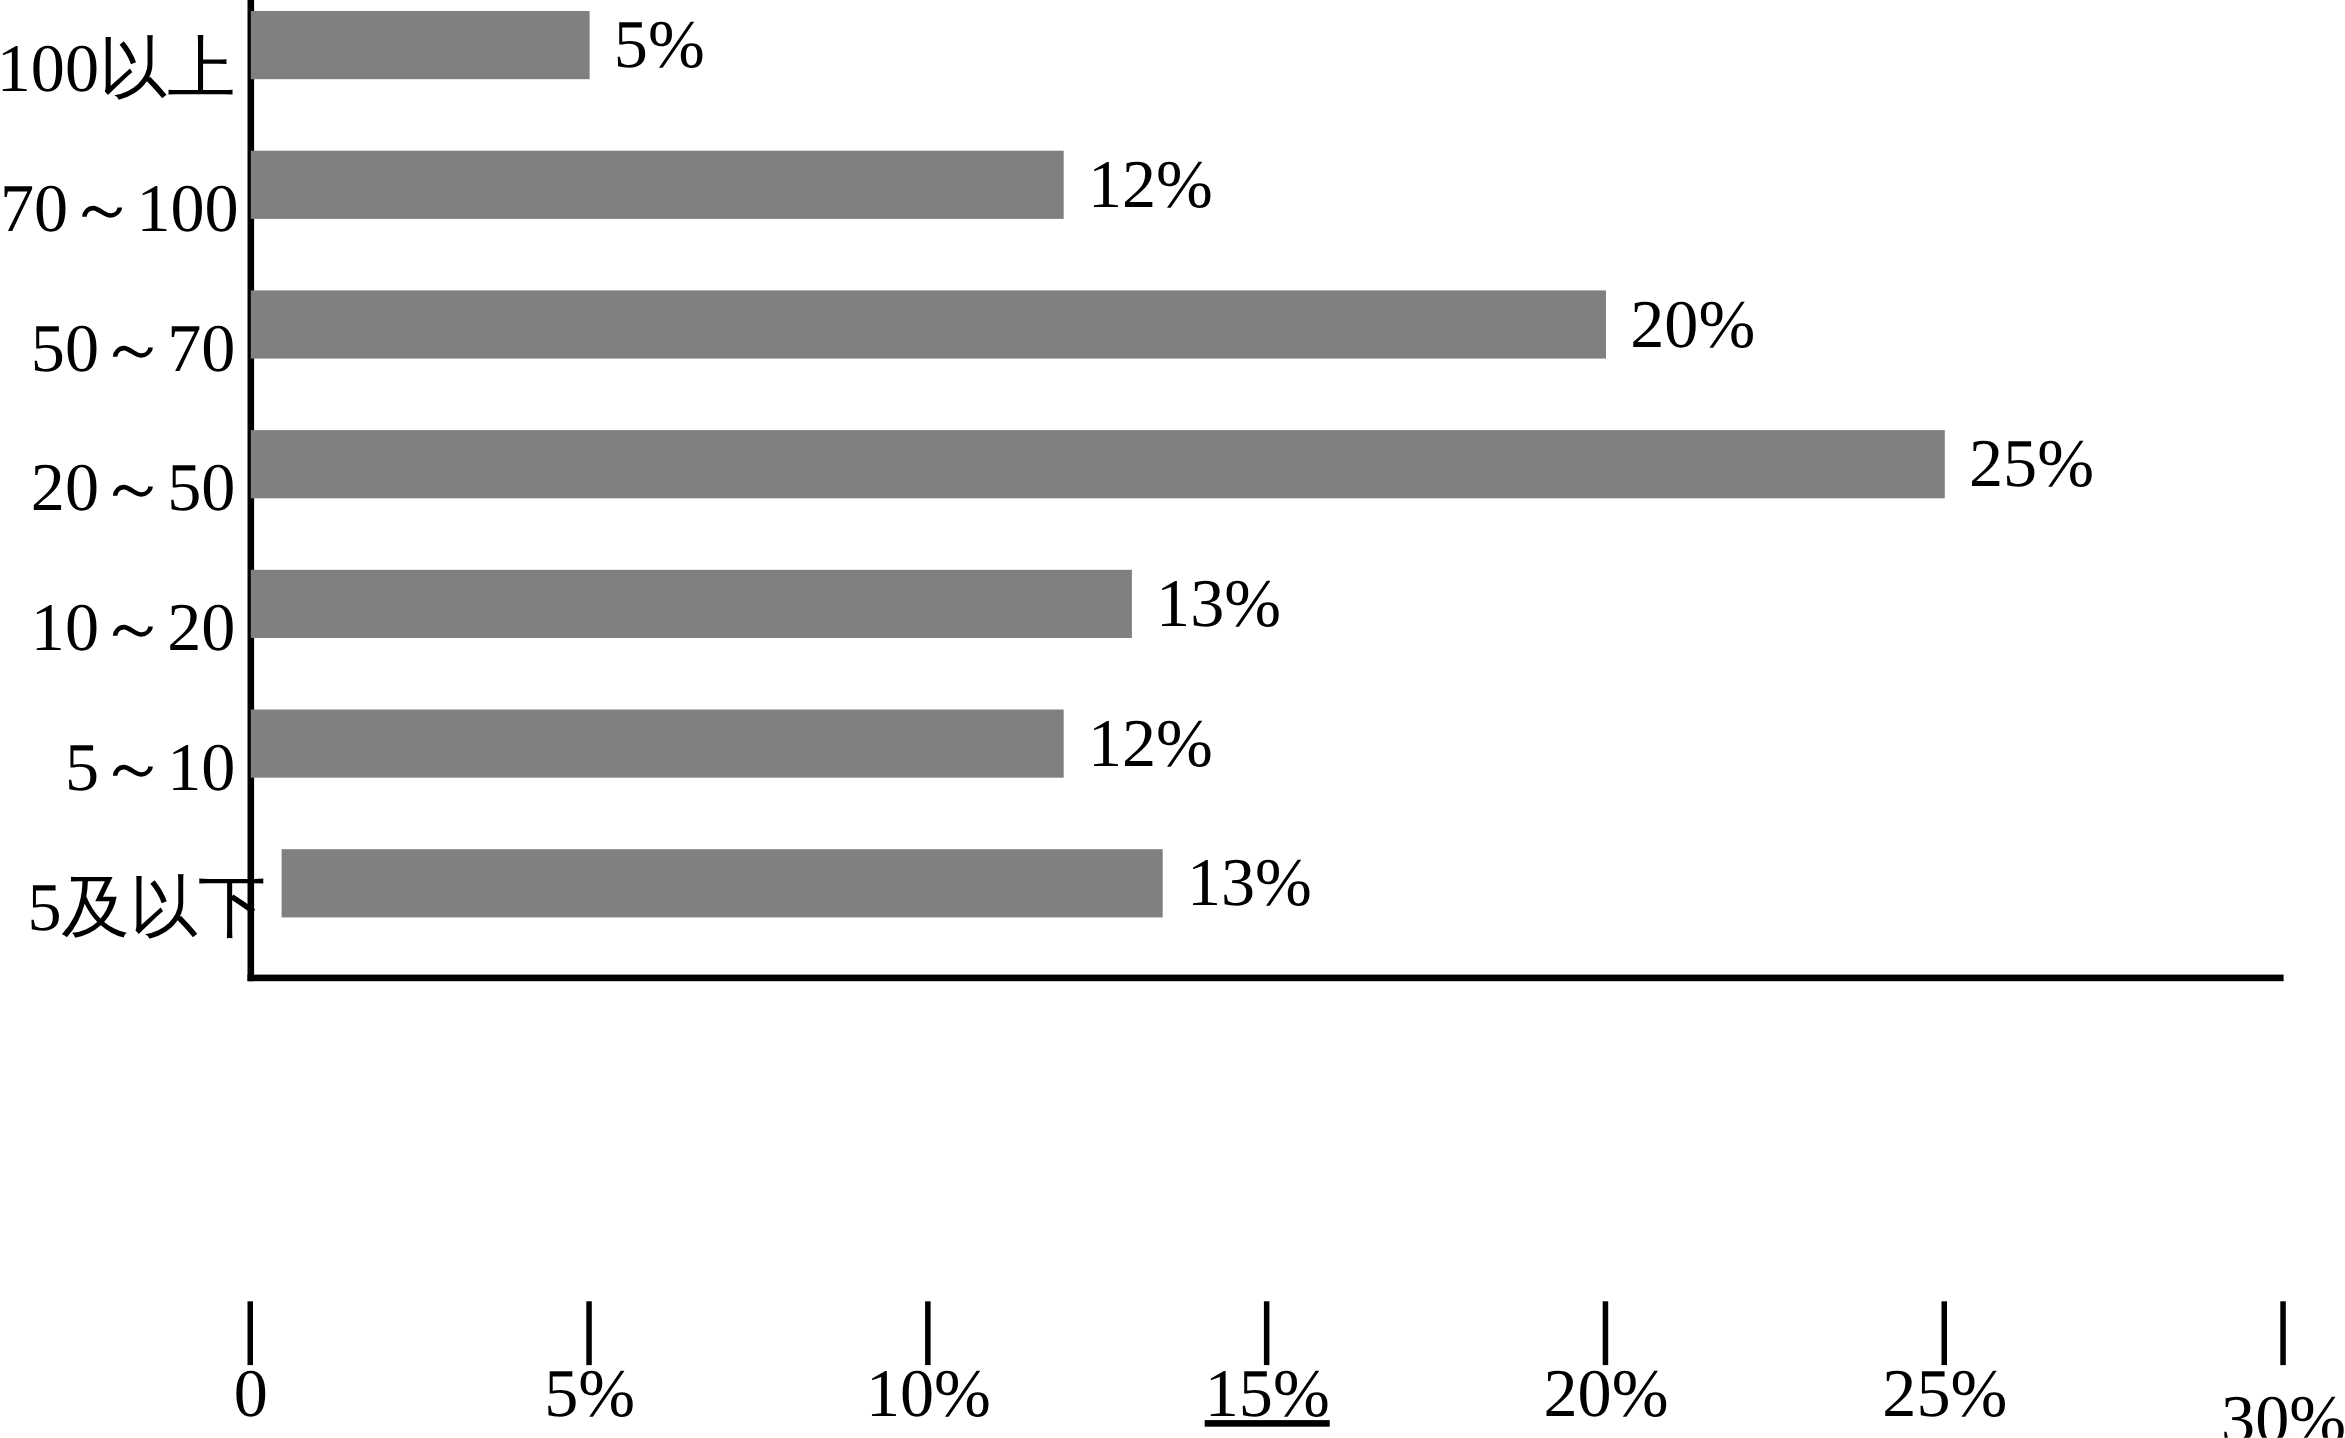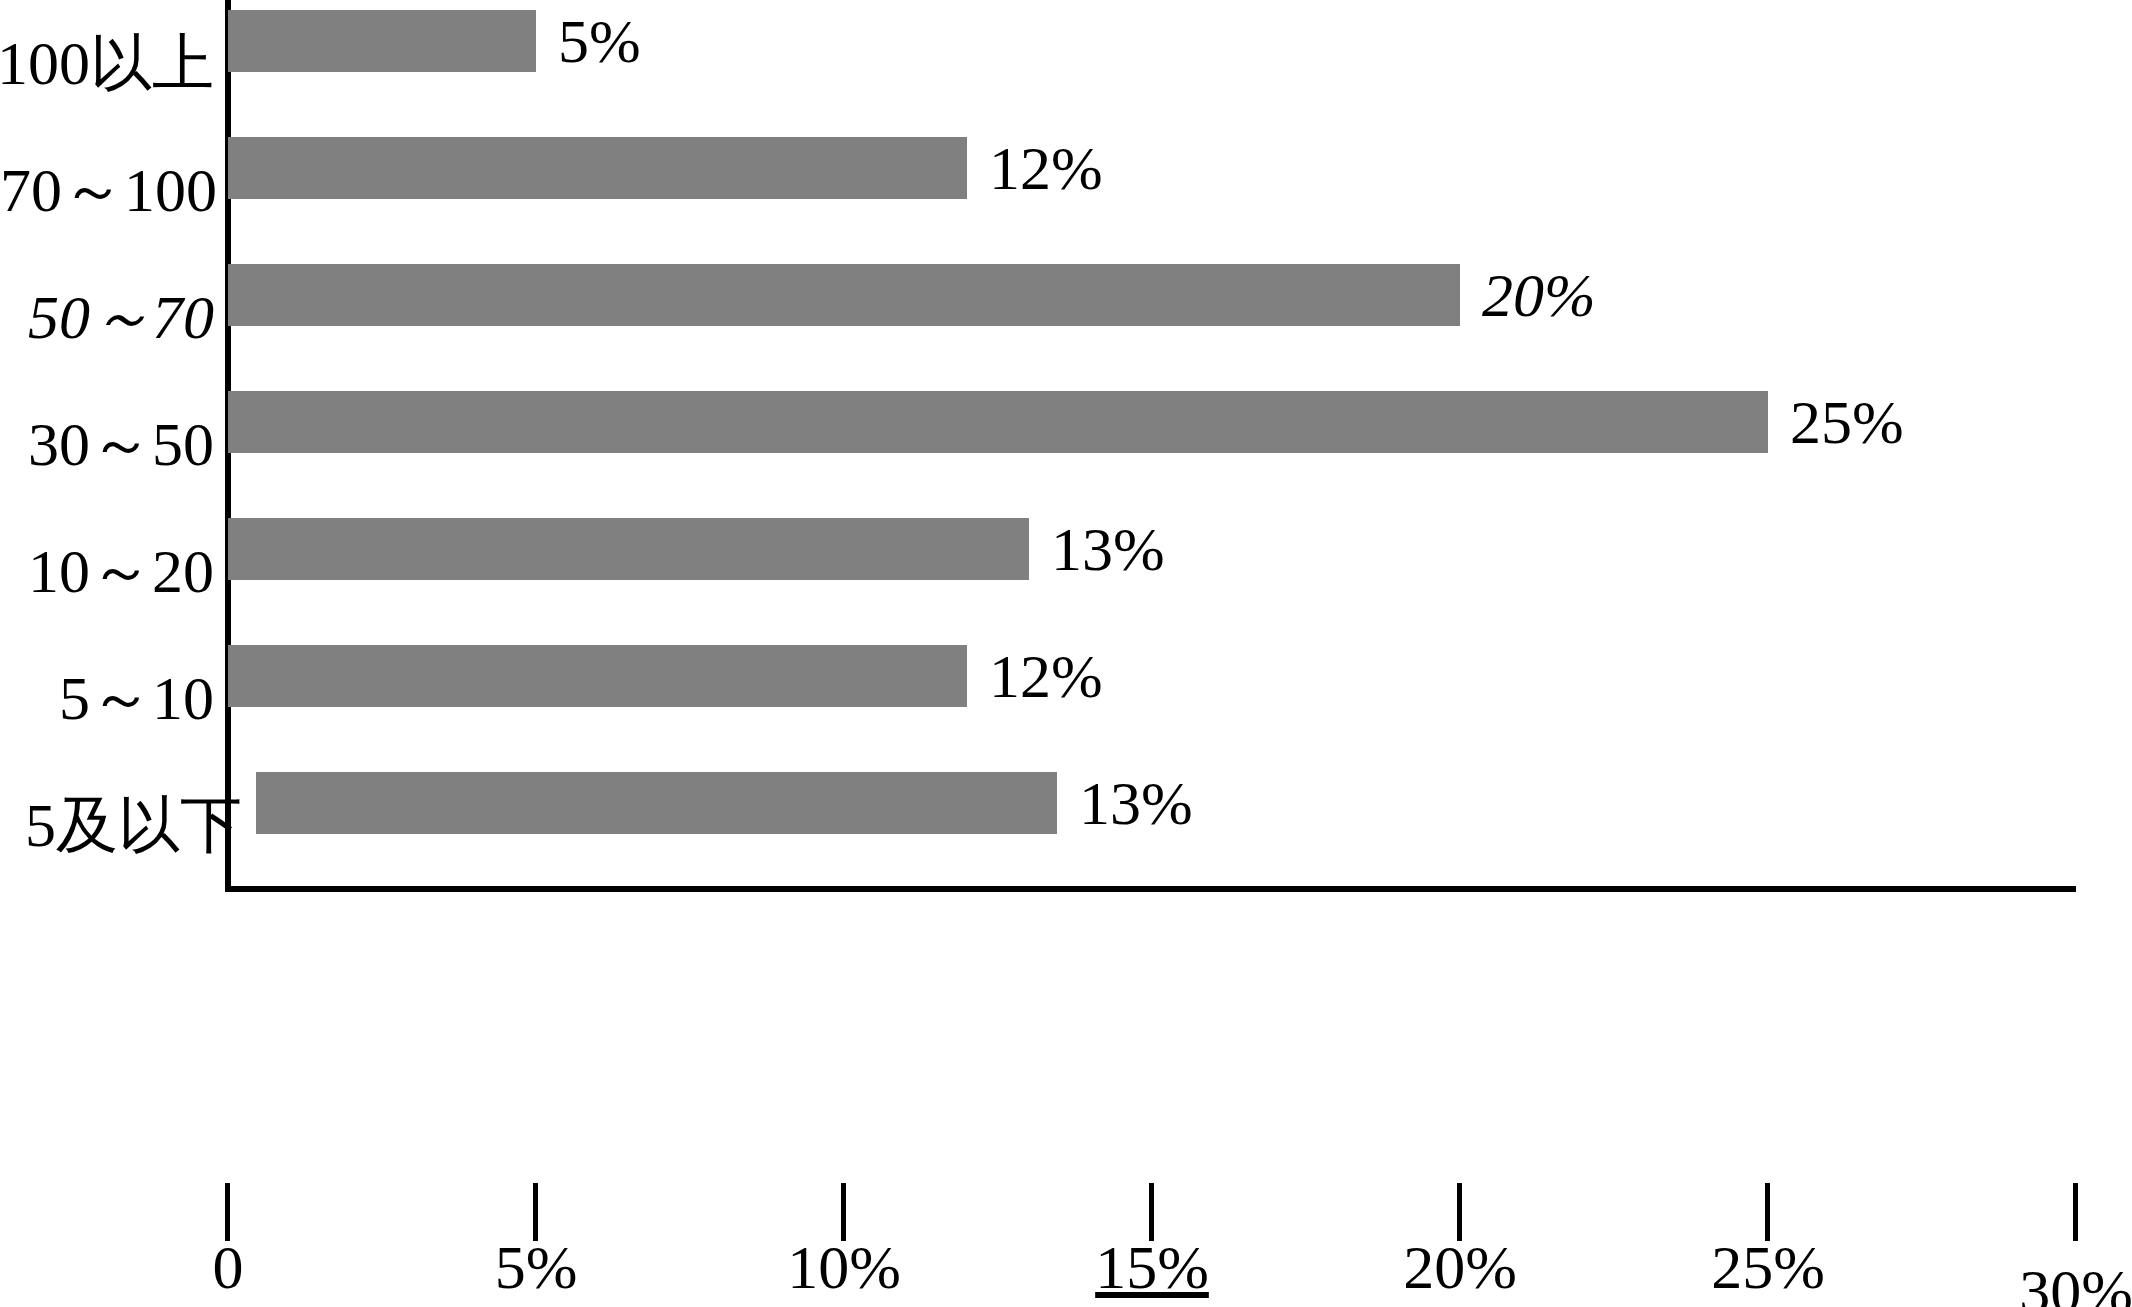--- a/index.html
+++ b/index.html
@@ -133,30 +133,30 @@
     </div>
 
     <div class="row" style="top:127px;">
       <div class="cat-label">70～100</div>
       <div class="bar-wrap" style="top:10px;">
         <div class="bar" style="width: 739px; background: rgb(128, 128, 128);"></div>
         <div class="bar-value" style="left: 739px;">12%</div>
       </div>
     </div>
 
-    <div class="row" style="top:254px;font-style:italic;">
+    <div class="row" style="top:254px;">
       <div class="cat-label">50～70</div>
       <div class="bar-wrap" style="top:10px;">
         <div class="bar" style="width: 1232px; background: rgb(128, 128, 128);"></div>
         <div class="bar-value" style="left: 1232px;">20%</div>
       </div>
     </div>
 
     <div class="row" style="top:381px;">
-      <div class="cat-label">30～50</div>
+      <div class="cat-label">20～50</div>
       <div class="bar-wrap" style="top:10px;">
         <div class="bar" style="width: 1540px; background: rgb(128, 128, 128);"></div>
         <div class="bar-value" style="left: 1540px;">25%</div>
       </div>
     </div>
 
     <div class="row" style="top:508px;">
       <div class="cat-label">10～20</div>
       <div class="bar-wrap" style="top:10px;">
         <div class="bar" style="width: 801px; background: rgb(128, 128, 128);"></div>

